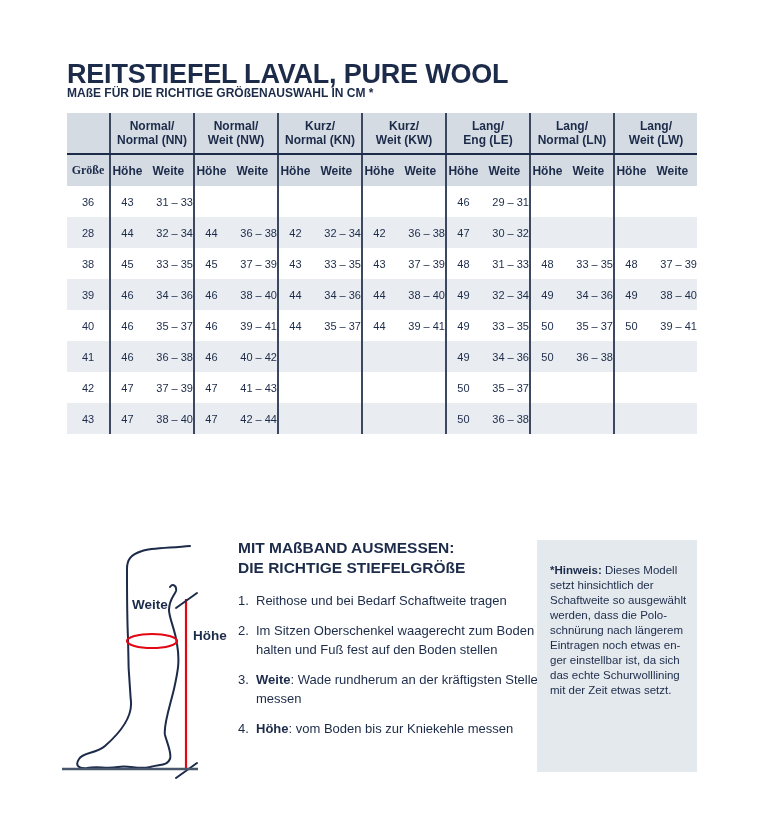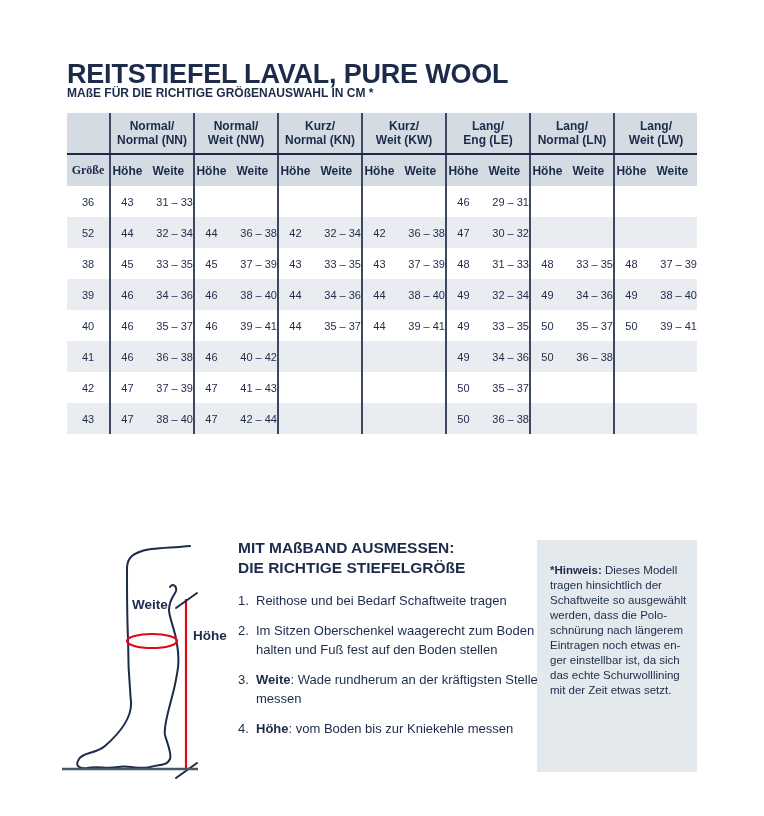--- a/index.html
+++ b/index.html
@@ -169,21 +169,21 @@
         <div class="grp">
           <span class="cell-h"></span>
           <span class="cell-w"></span>
         </div>
         <div class="grp">
           <span class="cell-h"></span>
           <span class="cell-w"></span>
         </div>
       </div>
       <div class="drow alt">
-        <div class="size-cell">52</div>
+        <div class="size-cell">28</div>
         <div class="grp">
           <span class="cell-h">44</span>
           <span class="cell-w">32 – 34</span>
         </div>
         <div class="grp">
           <span class="cell-h">44</span>
           <span class="cell-w">36 – 38</span>
         </div>
         <div class="grp">
           <span class="cell-h">42</span>
@@ -441,21 +441,21 @@
     <span class="step-text"><b>Weite</b><span>: Wade rundherum an der kräftigsten Stelle messen</span></span>
   </li>
   <li class="step">
     <span class="step-num">4.</span>
     <span class="step-text"><b>Höhe</b><span>: vom Boden bis zur Kniekehle messen</span></span>
   </li>
 </ol>
 
 <div class="hint-box">
   <div class="hint-line"><b>*Hinweis:</b><span> Dieses Modell</span></div>
-  <div class="hint-line">tragen hinsichtlich der</div>
+  <div class="hint-line">setzt hinsichtlich der</div>
   <div class="hint-line">Schaftweite so ausgewählt</div>
   <div class="hint-line">werden, dass die Polo-</div>
   <div class="hint-line">schnürung nach längerem</div>
   <div class="hint-line">Eintragen noch etwas en-</div>
   <div class="hint-line">ger einstellbar ist, da sich</div>
   <div class="hint-line">das echte Schurwolllining</div>
   <div class="hint-line">mit der Zeit etwas setzt.</div>
 </div>
 
 </body></html>

